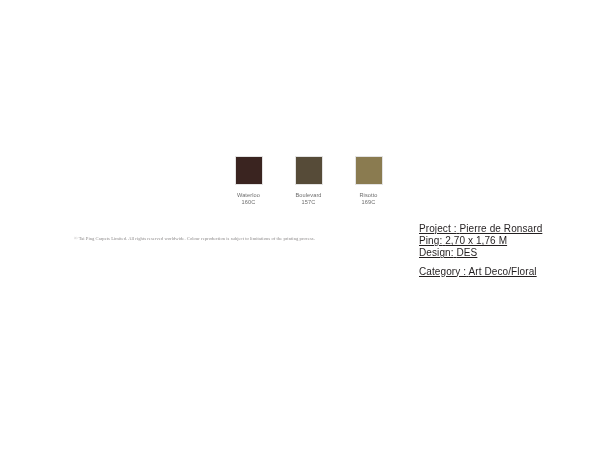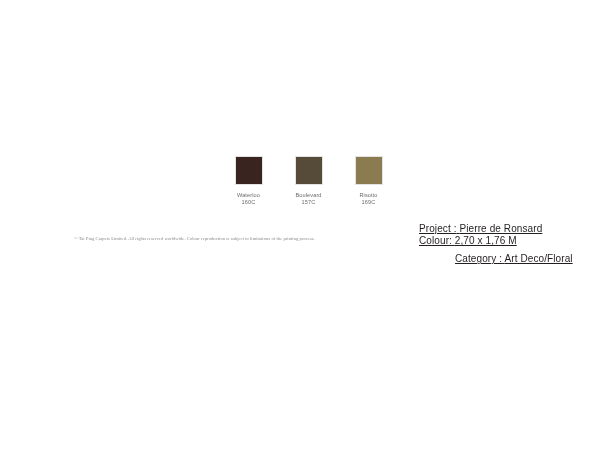--- a/index.html
+++ b/index.html
@@ -87,21 +87,20 @@
     line-height: 12.2px;
     color: #231f20;
     white-space: nowrap;
     letter-spacing: 0.01em;
     text-decoration: underline;
   }
   .info-line .info-label { }
   .info-line .info-value { }
   .info-line.spaced {
     margin-top: 6px;
-    margin-left: 36px;
   }
 </style>
 </head>
 <body style="background-color: rgb(255, 255, 255);">
 
 <div class="sheet">
 
   <div class="swatch-strip">
 
     <div class="swatch-cell">
@@ -125,22 +124,26 @@
   </div>
 
   <div class="copyright">© Tai Ping Carpets Limited. All rights reserved worldwide. Colour reproduction is subject to limitations of the printing process.</div>
 
   <div class="project-info">
     <div class="info-line">
       <span class="info-label">Project :</span>
       <span class="info-value">Pierre de Ronsard</span>
     </div>
     <div class="info-line">
-      <span class="info-label">Colour:</span>
+      <span class="info-label">Ping:</span>
       <span class="info-value">2,70 x 1,76 M</span>
+    </div>
+    <div class="info-line">
+      <span class="info-label">Design:</span>
+      <span class="info-value">DES</span>
     </div>
     <div class="info-line spaced">
       <span class="info-label">Category :</span>
       <span class="info-value">Art Deco/Floral</span>
     </div>
   </div>
 
 </div>
 
 </body></html>

